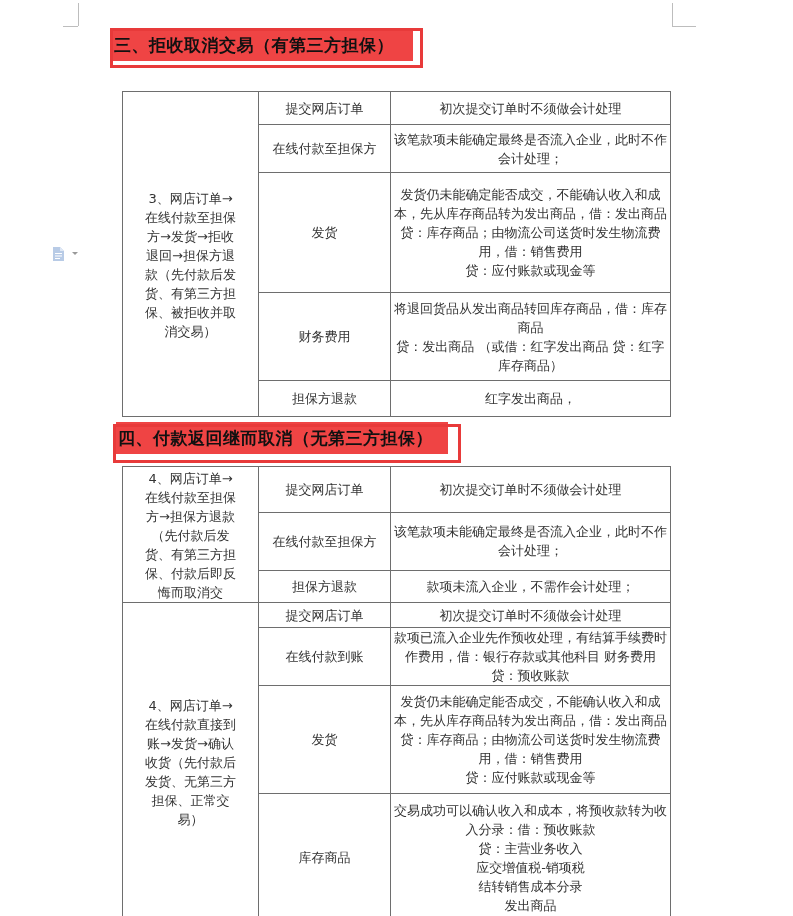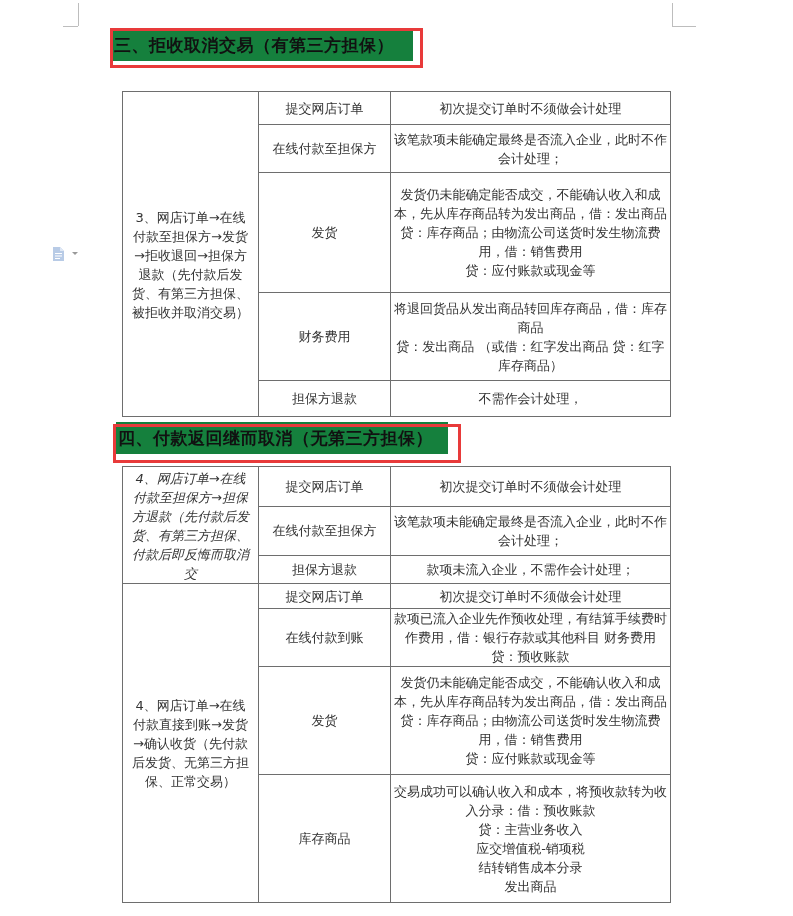--- a/index.html
+++ b/index.html
@@ -26,21 +26,21 @@
   .corner.right-v { left: 672px; top: 3px; width: 0; height: 23px; border-left-width: 1px; }
   .corner.right-h { left: 672px; top: 26px; width: 24px; height: 0; border-top-width: 1px; }
 
   .heading-box {
     position: absolute;
     border: 3px solid #e83a3a;
     box-sizing: border-box;
   }
   .heading-hl {
     position: absolute;
-    background: #15803d;
+    background: #ef4444;
     font-weight: bold;
     color: #111;
     font-size: 17px;
     line-height: 26px;
     white-space: nowrap;
     letter-spacing: 0.5px;
     padding-left: 2px;
   }
   #h1-box { left: 110px; top: 28px; width: 313px; height: 40px; }
   #h1-hl  { left: 112px; top: 30px; width: 299px; height: 31px; line-height: 31px; }
@@ -56,23 +56,23 @@
   }
   table.acct td {
     border: 1px solid #6e6e6e;
     padding: 0 2px;
     vertical-align: middle;
     line-height: 19px;
     text-align: center;
   }
   table.acct td.c1 {
     text-align: center;
-    padding: 0 6px;
+    padding: 0 19px;
   }
-  table.acct td.c1.top { vertical-align: top; font-style: italic; }
+  table.acct td.c1.top { vertical-align: top; }
   table.acct td.c3 { white-space: pre-line; }
 
   #t1 { left: 122px; top: 91px; width: 548px; }
   #t2 { left: 122px; top: 466px; width: 548px; }
 
   col.w1 { width: 136px; }
   col.w2 { width: 132px; }
   col.w3 { width: 280px; }
 
   .side-icon {
@@ -135,21 +135,21 @@
     <td class="c3">发货仍未能确定能否成交，不能确认收入和成本，先从库存商品转为发出商品，借：发出商品 贷：库存商品；由物流公司送货时发生物流费用，借：销售费用
 贷：应付账款或现金等</td>
   </tr>
   <tr style="height:88px">
     <td>财务费用</td>
     <td class="c3">将退回货品从发出商品转回库存商品，借：库存商品
 贷：发出商品 （或借：红字发出商品 贷：红字库存商品）</td>
   </tr>
   <tr style="height:36px">
     <td>担保方退款</td>
-    <td class="c3">不需作会计处理，</td>
+    <td class="c3">红字发出商品，</td>
   </tr>
 </tbody>
   </table>
 
 <div id="h2-hl" class="heading-hl">四、付款返回继而取消（无第三方担保）</div>
 <div id="h2-box" class="heading-box"></div>
 
 <table id="t2" class="acct">
   <colgroup>
       <col class="w1">

